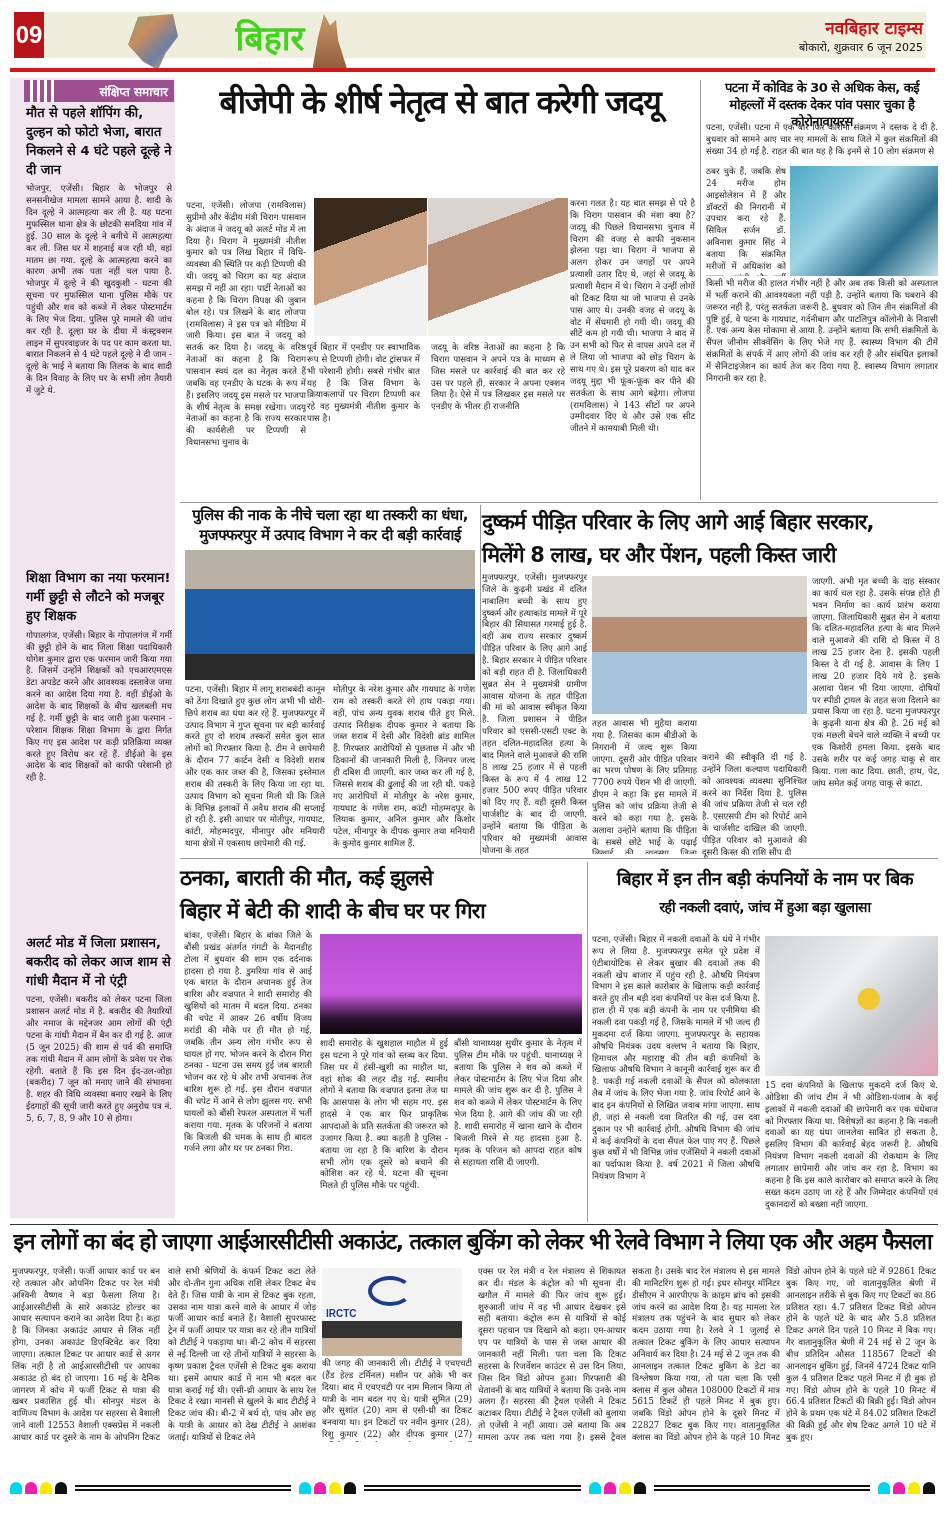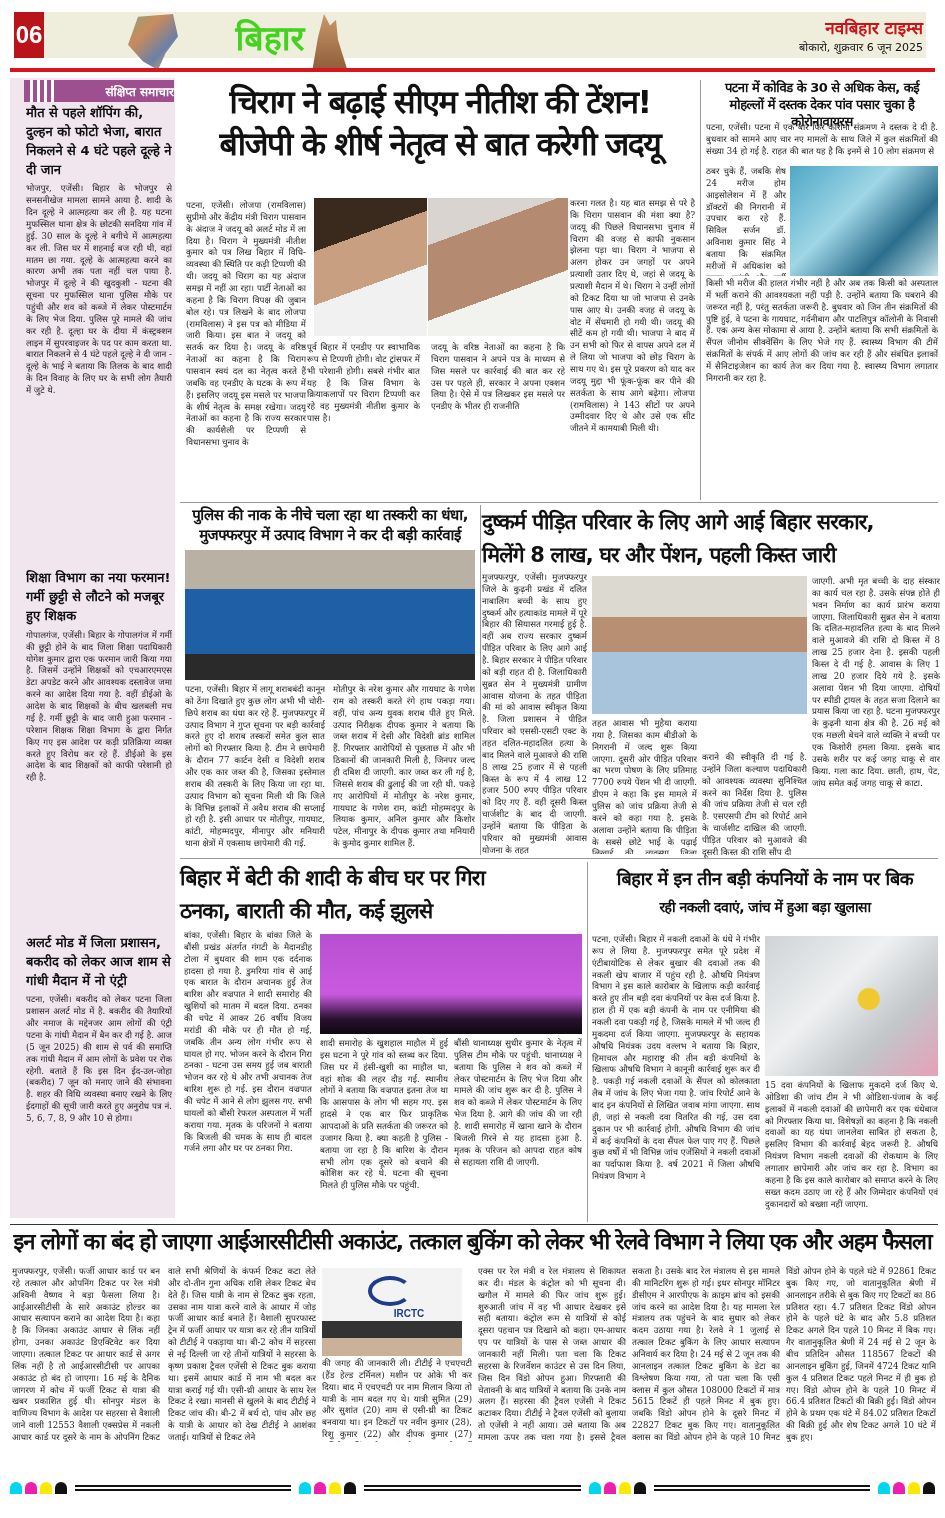--- a/index.html
+++ b/index.html
@@ -8,39 +8,39 @@
   .hdr{left:14px;top:12px;width:912px;height:46px;background:#efeedd}
   .redline{left:10px;top:68px;width:925px;height:4px;background:#d9141a}
   .pgnum{left:14px;top:12px;width:30px;height:46px;background:#b8141a;color:#fff;font:bold 24px "Liberation Sans",sans-serif;display:flex;align-items:center;justify-content:center}
   .section{left:220px;top:14px;width:100px;font:bold 34px "DejaVu Sans",sans-serif;color:#43d21e;text-align:center}
   .paper{right:22px;top:16px;text-align:right}
   .paper .nm{font:bold 17px "DejaVu Sans",sans-serif;color:#c9141a}
   .paper .dt{font:11px "DejaVu Sans",sans-serif;color:#111}
   .mapimg{left:128px;top:14px;width:50px;height:56px;background:linear-gradient(135deg,#8aa37a,#c98b5d,#6c7fa6,#d8b46a);clip-path:polygon(20% 5%,90% 0,100% 40%,75% 70%,60% 100%,30% 85%,0 55%)}
   .statue{left:308px;top:14px;width:40px;height:58px;background:linear-gradient(#c9986a,#8c5b38);clip-path:polygon(40% 0,55% 20%,70% 10%,75% 45%,100% 100%,10% 100%,25% 40%)}
   .sidebar{left:10px;top:78px;width:165px;height:1140px;background:#f1e6ee}
-  .sidehead{left:24px;top:80px;width:150px;height:22px;background:#9d4f8f;color:#fff;font:bold 12px "DejaVu Sans",sans-serif;display:flex;align-items:center;justify-content:flex-end;padding-right:0}
+  .sidehead{left:24px;top:80px;width:150px;height:22px;background:#9d4f8f;color:#fff;font:bold 12px "DejaVu Sans",sans-serif;display:flex;align-items:center;justify-content:flex-end;padding-right:6px}
   .sidehead .bars{position:absolute;left:6px;top:0;width:26px;height:22px;background:repeating-linear-gradient(90deg,#fff 0 3px,transparent 3px 7px)}
   .h-side{font:bold 13px/1.45 "DejaVu Sans",sans-serif;color:#111}
   .body{font:8.6px/1.38 "DejaVu Serif",serif;color:#222;text-align:justify}
   .hmain{font:bold 32px/1.3 "DejaVu Sans",sans-serif;text-align:center;letter-spacing:-1.5px;color:#111}
   .hsub{font:bold 15px/1.3 "DejaVu Sans",sans-serif;text-align:center;letter-spacing:-0.5px}
   .hsec{font:bold 21px/1.55 "DejaVu Sans",sans-serif;text-align:left;letter-spacing:-0.8px}
   .photo{overflow:hidden}
   .vline{width:1px;background:#999}
   .hline{height:1px;background:#999}
   .cmyk{display:flex;gap:3px}
   .dot{width:12px;height:12px;border-radius:50% 50% 0 0}
   .rule{height:6px;border-top:2px solid #111;border-bottom:2px solid #111}
 </style>
 </head>
 <body>
 
 <div class="abs hdr"></div>
-<div class="abs pgnum">06</div>
+<div class="abs pgnum">09</div>
 <div class="abs mapimg"></div>
 <div class="abs section">बिहार</div>
 <div class="abs statue"></div>
 <div class="abs paper">
   <div class="nm">नवबिहार टाइम्स</div>
   <div class="dt">बोकारो, शुक्रवार 6 जून 2025</div>
 </div>
 <div class="abs redline"></div>
 
 <div class="abs sidebar"></div>
@@ -51,21 +51,20 @@
 <div class="abs" style="left:26px;top:104px;width:146px;height:1110px;overflow:hidden">
   <div class="h-side">मौत से पहले शॉपिंग की, दुल्हन को फोटो भेजा, बारात निकलने से 4 घंटे पहले दूल्हे ने दी जान</div>
   <div class="body" style="margin-top:4px;height:375px;overflow:hidden">भोजपुर, एजेंसी। बिहार के भोजपुर से सनसनीखेज मामला सामने आया है. शादी के दिन दूल्हे ने आत्महत्या कर ली है. यह घटना मुफस्सिल थाना क्षेत्र के छोटकी सनदिया गांव में हुई. 30 साल के दूल्हे ने बगीचे में आत्महत्या कर ली. जिस घर में शहनाई बज रही थी, वहां मातम छा गया. दूल्हे के आत्महत्या करने का कारण अभी तक पता नहीं चल पाया है. भोजपुर में दूल्हे ने की खुदकुशी - घटना की सूचना पर मुफस्सिल थाना पुलिस मौके पर पहुंची और शव को कब्जे में लेकर पोस्टमार्टम के लिए भेज दिया. पुलिस पूरे मामले की जांच कर रही है. दूल्हा घर के दीया में कंस्ट्रक्शन लाइन में सुपरवाइजर के पद पर काम करता था. बारात निकलने से 4 घंटे पहले दूल्हे ने दी जान - दूल्हे के भाई ने बताया कि तिलक के बाद शादी के दिन विवाह के लिए घर के सभी लोग तैयारी में जुटे थे.</div>
   <div class="h-side" style="margin-top:11px">शिक्षा विभाग का नया फरमान! गर्मी छुट्टी से लौटने को मजबूर हुए शिक्षक</div>
   <div class="body" style="margin-top:4px;height:300px;overflow:hidden">गोपालगंज, एजेंसी। बिहार के गोपालगंज में गर्मी की छुट्टी होने के बाद जिला शिक्षा पदाधिकारी योगेश कुमार द्वारा एक फरमान जारी किया गया है. जिसमें उन्होंने शिक्षकों को एचआरएमएस डेटा अपडेट करने और आवश्यक दस्तावेज जमा करने का आदेश दिया गया है. वहीं डीईओ के आदेश के बाद शिक्षकों के बीच खलबली मच गई है. गर्मी छुट्टी के बाद जारी हुआ फरमान - परेशान शिक्षक शिक्षा विभाग के द्वारा निर्गत किए गए इस आदेश पर कड़ी प्रतिक्रिया व्यक्त करते हुए विरोध कर रहे हैं. डीईओ के इस आदेश के बाद शिक्षकों को काफी परेशानी हो रही है.</div>
   <div class="h-side" style="margin-top:4px">अलर्ट मोड में जिला प्रशासन, बकरीद को लेकर आज शाम से गांधी मैदान में नो एंट्री</div>
   <div class="body" style="margin-top:4px;height:300px;overflow:hidden">पटना, एजेंसी। बकरीद को लेकर पटना जिला प्रशासन अलर्ट मोड में है. बकरीद की तैयारियों और नमाज के मद्देनजर आम लोगों की एंट्री पटना के गांधी मैदान में बैन कर दी गई है. आज (5 जून 2025) की शाम से पर्व की समाप्ति तक गांधी मैदान में आम लोगों के प्रवेश पर रोक रहेगी. बताते हैं कि इस दिन ईद-उल-जोहा (बकरीद) 7 जून को मनाए जाने की संभावना है. शहर की विधि व्यवस्था बनाए रखने के लिए ईदगाहों की सूची जारी करते हुए अनुरोध पत्र नं. 5, 6, 7, 8, 9 और 10 से होगा।</div>
 </div>
 
 <div class="abs" style="left:185px;top:82px;width:510px">
-  <div class="hmain">चिराग ने बढ़ाई सीएम नीतीश की टेंशन!</div>
   <div class="hmain">बीजेपी के शीर्ष नेतृत्व से बात करेगी जदयू</div>
 </div>
 <div class="abs body" style="left:186px;top:200px;width:120px;height:300px;overflow:hidden">पटना, एजेंसी। लोजपा (रामविलास) सुप्रीमो और केंद्रीय मंत्री चिराग पासवान के अंदाज ने जदयू को अलर्ट मोड में ला दिया है। चिराग ने मुख्यमंत्री नीतीश कुमार को पत्र लिख बिहार में विधि-व्यवस्था की स्थिति पर कड़ी टिप्पणी की थी। जदयू को चिराग का यह अंदाज समझ में नहीं आ रहा। पार्टी नेताओं का कहना है कि चिराग विपक्ष की जुबान बोल रहे। पत्र लिखने के बाद लोजपा (रामविलास) ने इस पत्र को मीडिया में जारी किया। इस बात ने जदयू को सतर्क कर दिया है। जदयू के वरिष्ठ नेताओं का कहना है कि चिराग पासवान स्वयं दल का नेतृत्व करते हैं जबकि वह एनडीए के घटक के रूप में हैं। इसलिए जदयू इस मसले पर भाजपा के शीर्ष नेतृत्व के समक्ष रखेगा। जदयू नेताओं का कहना है कि राज्य सरकार की कार्यशैली पर टिप्पणी से विधानसभा चुनाव के</div>
 <div class="abs photo" style="left:314px;top:198px;width:113px;height:138px;background:linear-gradient(160deg,#3a2a1e 0 30%,#c89f80 30% 60%,#f1f1f1 60%)"></div>
 <div class="abs photo" style="left:428px;top:198px;width:140px;height:138px;background:linear-gradient(160deg,#d9d4cf 0 25%,#b48a70 25% 65%,#f2f2ee 65%)"></div>
 <div class="abs body" style="left:307px;top:342px;width:113px;height:160px;overflow:hidden">पूर्व बिहार में एनडीए पर स्वाभाविक रूप से टिप्पणी होगी। वोट ट्रांसफर में भी परेशानी होगी। सबसे गंभीर बात यह है कि जिस विभाग के क्रियाकलापों पर चिराग टिप्पणी कर रहे वह मुख्यमंत्री नीतीश कुमार के पास है।</div>
 <div class="abs body" style="left:431px;top:342px;width:134px;height:160px;overflow:hidden">जदयू के वरिष्ठ नेताओं का कहना है कि चिराग पासवान ने अपने पत्र के माध्यम से जिस मसले पर कार्रवाई की बात कर रहे उस पर पहले ही, सरकार ने अपना एक्शन लिया है। ऐसे में पत्र लिखकर इस मसले पर एनडीए के भीतर ही राजनीति</div>
 <div class="abs body" style="left:570px;top:198px;width:125px;height:300px;overflow:hidden">करना गलत है। यह बात समझ से परे है कि चिराग पासवान की मंशा क्या है? जदयू की पिछले विधानसभा चुनाव में चिराग की वजह से काफी नुकसान झेलना पड़ा था। चिराग ने भाजपा से अलग होकर उन जगहों पर अपने प्रत्याशी उतार दिए थे, जहां से जदयू के प्रत्याशी मैदान में थे। चिराग ने उन्हीं लोगों को टिकट दिया था जो भाजपा से उनके पास आए थे। उनकी वजह से जदयू के वोट में सेंधमारी हो गयी थी। जदयू की सीटें कम हो गयी थी। भाजपा ने बाद में उन सभी को फिर से वापस अपने दल में ले लिया जो भाजपा को छोड़ चिराग के साथ गए थे। इस पूरे प्रकरण को याद कर जदयू मुद्दा भी फूंक-फूंक कर पीने की सतर्कता के साथ आगे बढ़ेगा। लोजपा (रामविलास) ने 143 सीटों पर अपने उम्मीदवार दिए थे और उसे एक सीट जीतने में कामयाबी मिली थी।</div>
 
 <div class="abs vline" style="left:700px;top:80px;height:420px"></div>
@@ -92,22 +91,22 @@
 </div>
 <div class="abs body" style="left:482px;top:572px;width:105px;height:282px;overflow:hidden">मुजफ्फरपुर, एजेंसी। मुजफ्फरपुर जिले के कुढ़नी प्रखंड में दलित नाबालिग बच्ची के साथ हुए दुष्कर्म और हत्याकांड मामले में पूरे बिहार की सियासत गरमाई हुई है. वहीं अब राज्य सरकार दुष्कर्म पीड़ित परिवार के लिए आगे आई है. बिहार सरकार ने पीड़ित परिवार को बड़ी राहत दी है. जिलाधिकारी सुब्रत सेन ने मुख्यमंत्री ग्रामीण आवास योजना के तहत पीड़िता की मां को आवास स्वीकृत किया है. जिला प्रशासन ने पीड़ित परिवार को एससी-एसटी एक्ट के तहत दलित-महादलित हत्या के बाद मिलने वाले मुआवजे की राशि 8 लाख 25 हजार में से पहली किस्त के रूप में 4 लाख 12 हजार 500 रुपए पीड़ित परिवार को दिए गए हैं. वहीं दूसरी किस्त चार्जशीट के बाद दी जाएगी. उन्होंने बताया कि पीड़िता के परिवार को मुख्यमंत्री आवास योजना के तहत</div>
 <div class="abs photo" style="left:592px;top:576px;width:215px;height:138px;background:linear-gradient(180deg,#dcdad0 0 30%,#b98f74 30% 55%,#a8c4dc 55%)"></div>
 <div class="abs body" style="left:592px;top:718px;width:105px;height:136px;overflow:hidden">तहत आवास भी मुहैया कराया गया है. जिसका काम बीडीओ के निगरानी में जल्द शुरू किया जाएगा. दूसरी ओर पीड़ित परिवार का भरण पोषण के लिए प्रतिमाह 7700 रुपये पेंशन भी दी जाएगी. डीएम ने कहा कि इस मामले में पुलिस को जांच प्रक्रिया तेजी से करने को कहा गया है. इसके अलावा उन्होंने बताया कि पीड़िता के सबसे छोटे भाई के पढ़ाई लिखाई की व्यवस्था जिला प्रशासन की ओर से आवासीय विद्यालय में नामांकन</div>
 <div class="abs body" style="left:702px;top:752px;width:105px;height:136px;overflow:hidden">कराने की स्वीकृति दी गई है. उन्होंने जिला कल्याण पदाधिकारी को आवश्यक व्यवस्था सुनिश्चित करने का निर्देश दिया है. पुलिस की जांच प्रक्रिया तेजी से चल रही है. एसएसपी टीम को रिपोर्ट आने के चार्जशीट दाखिल की जाएगी. पीड़ित परिवार को मुआवजे की दूसरी किस्त की राशि सौंप दी</div>
 <div class="abs body" style="left:812px;top:576px;width:128px;height:278px;overflow:hidden">जाएगी. अभी मृत बच्ची के दाह संस्कार का कार्य चल रहा है. उसके संपन्न होते ही भवन निर्माण का कार्य प्रारंभ कराया जाएगा. जिलाधिकारी सुब्रत सेन ने बताया कि दलित-महादलित हत्या के बाद मिलने वाले मुआवजे की राशि दो किस्त में 8 लाख 25 हजार देना है. इसकी पहली किस्त दे दी गई है. आवास के लिए 1 लाख 20 हजार दिये गये है. इसके अलावा पेंशन भी दिया जाएगा. दोषियों पर स्पीडी ट्रायल के तहत सजा दिलाने का प्रयास किया जा रहा है. घटना मुजफ्फरपुर के कुढ़नी थाना क्षेत्र की है. 26 मई को एक मछली बेचने वाले व्यक्ति ने बच्ची पर एक किशोरी हमला किया. इसके बाद उसके शरीर पर कई जगह चाकू से वार किया. गला काट दिया. छाती, हाथ, पेट, जांघ समेत कई जगह चाकू से काटा.</div>
 
 <div class="abs hline" style="left:180px;top:858px;width:758px"></div>
 
 <div class="abs" style="left:180px;top:862px;width:400px">
+  <div class="hsec">ठनका, बाराती की मौत, कई झुलसे</div>
   <div class="hsec">बिहार में बेटी की शादी के बीच घर पर गिरा</div>
-  <div class="hsec">ठनका, बाराती की मौत, कई झुलसे</div>
 </div>
 <div class="abs body" style="left:184px;top:930px;width:128px;height:290px;overflow:hidden">बांका, एजेंसी। बिहार के बांका जिले के बौंसी प्रखंड अंतर्गत गंगटी के मैदानडीह टोला में बुधवार की शाम एक दर्दनाक हादसा हो गया है. डुमरिया गांव से आई एक बारात के दौरान अचानक हुई तेज बारिश और वज्रपात ने शादी समारोह की खुशियों को मातम में बदल दिया. ठनका की चपेट में आकर 26 वर्षीय विजय मरांडी की मौके पर ही मौत हो गई, जबकि तीन अन्य लोग गंभीर रूप से घायल हो गए. भोजन करने के दौरान गिरा ठनका - घटना उस समय हुई जब बाराती भोजन कर रहे थे और तभी अचानक तेज बारिश शुरू हो गई. इस दौरान वज्रपात की चपेट में आने से लोग झुलस गए. सभी घायलों को बौंसी रेफरल अस्पताल में भर्ती कराया गया. मृतक के परिजनों ने बताया कि बिजली की चमक के साथ ही बादल गर्जने लगा और घर पर ठनका गिरा.</div>
 <div class="abs photo" style="left:320px;top:934px;width:262px;height:100px;background:linear-gradient(180deg,#b84fd1,#c95ae0 60%,#2a1030 85%,#0d0a10)"></div>
 <div class="abs body" style="left:320px;top:1038px;width:128px;height:182px;overflow:hidden">शादी समारोह के खुशहाल माहौल में हुई इस घटना ने पूरे गांव को स्तब्ध कर दिया. जिस घर में हंसी-खुशी का माहौल था, वहां शोक की लहर दौड़ गई. स्थानीय लोगों ने बताया कि वज्रपात इतना तेज था कि आसपास के लोग भी सहम गए. इस हादसे ने एक बार फिर प्राकृतिक आपदाओं के प्रति सतर्कता की जरूरत को उजागर किया है. क्या कहती है पुलिस - बताया जा रहा है कि बारिश के दौरान सभी लोग एक दूसरे को बचाने की कोशिश कर रहे थे. घटना की सूचना मिलते ही पुलिस मौके पर पहुंची.</div>
 <div class="abs body" style="left:454px;top:1038px;width:128px;height:182px;overflow:hidden">बौंसी थानाध्यक्ष सुधीर कुमार के नेतृत्व में पुलिस टीम मौके पर पहुंची. थानाध्यक्ष ने बताया कि पुलिस ने शव को कब्जे में लेकर पोस्टमार्टम के लिए भेज दिया और मामले की जांच शुरू कर दी है. पुलिस ने शव को कब्जे में लेकर पोस्टमार्टम के लिए भेज दिया है. आगे की जांच की जा रही है. शादी समारोह में खाना खाने के दौरान बिजली गिरने से यह हादसा हुआ है. मृतक के परिजन को आपदा राहत कोष से सहायता राशि दी जाएगी.</div>
 
 <div class="abs vline" style="left:587px;top:862px;height:360px"></div>
 <div class="abs" style="left:592px;top:862px;width:346px">
   <div class="hsub" style="font-size:18px;line-height:1.85">बिहार में इन तीन बड़ी कंपनियों के नाम पर बिक</div>
   <div class="hsub" style="font-size:14px;line-height:1.85">रही नकली दवाएं, जांच में हुआ बड़ा खुलासा</div>
@@ -116,21 +115,21 @@
 <div class="abs photo" style="left:765px;top:936px;width:173px;height:140px;background:radial-gradient(circle at 60% 45%,#f0c830 0 8%,transparent 9%),linear-gradient(135deg,#cfd3d6,#eef0f1 40%,#c2c6c9 70%,#e6a0b8)"></div>
 <div class="abs body" style="left:765px;top:1080px;width:173px;height:140px;overflow:hidden">15 दवा कंपनियों के खिलाफ मुकदमे दर्ज किए थे. ओडिशा की जांच टीम ने भी ओडिशा-पंजाब के कई इलाकों में नकली दवाओं की छापेमारी कर एक धंधेबाज को गिरफ्तार किया था. विशेषज्ञों का कहना है कि नकली दवाओं का यह धंधा जानलेवा साबित हो सकता है, इसलिए विभाग की कार्रवाई बेहद जरूरी है. औषधि नियंत्रण विभाग नकली दवाओं की रोकथाम के लिए लगातार छापेमारी और जांच कर रहा है. विभाग का कहना है कि इस काले कारोबार को समाप्त करने के लिए सख्त कदम उठाए जा रहे हैं और जिम्मेदार कंपनियों एवं दुकानदारों को बख्शा नहीं जाएगा.</div>
 
 <div class="abs hline" style="left:10px;top:1224px;width:928px;background:#333"></div>
 
 <div class="abs hmain" style="left:10px;top:1228px;width:925px;font-size:22px;letter-spacing:-1.2px;white-space:nowrap">इन लोगों का बंद हो जाएगा आईआरसीटीसी अकाउंट, तत्काल बुकिंग को लेकर भी रेलवे विभाग ने लिया एक और अहम फैसला</div>
 <div class="abs body" style="left:12px;top:1266px;width:148px;height:176px;overflow:hidden">मुजफ्फरपुर, एजेंसी। फर्जी आधार कार्ड पर बन रहे तत्काल और ओपनिंग टिकट पर रेल मंत्री अश्विनी वैष्णव ने बड़ा फैसला लिया है। आईआरसीटीसी के सारे अकाउंट होल्डर का आधार सत्यापन कराने का आदेश दिया है। कहा है कि जिनका अकाउंट आधार से लिंक नहीं होगा, उनका अकाउंट डिएक्टिवेट कर दिया जाएगा। तत्काल टिकट पर आधार कार्ड से अगर लिंक नहीं है तो आईआरसीटीसी पर आपका अकाउंट हो बंद हो जाएगा। 16 मई के दैनिक जागरण में कोच में फर्जी टिकट से यात्रा की खबर प्रकाशित हुई थी। सोनपुर मंडल के वाणिज्य विभाग के आदेश पर सहरसा से वैशाली जाने वाली 12553 वैशाली एक्सप्रेस में नकली आधार कार्ड पर दूसरे के नाम के ओपनिंग टिकट पर सफर करते पकड़ा था। दैनिक जागरण ने प्रमुखता से खबर छापी थी। बताया था कि विंडो खुलते ही ट्रैवल एजेंसी</div>
 <div class="abs body" style="left:168px;top:1266px;width:148px;height:176px;overflow:hidden">वाले सभी श्रेणियों के कंफर्म टिकट कटा लेते और दो-तीन गुना अधिक राशि लेकर टिकट बेच देते हैं। जिस यात्री के नाम से टिकट बुक रहता, उसका नाम यात्रा करने वाले के आधार में जोड़ फर्जी आधार कार्ड बनाते हैं। वैशाली सुपरफास्ट ट्रेन में फर्जी आधार पर यात्रा कर रहे तीन यात्रियों को टीटीई ने पकड़ाया था। बी-2 कोच में सहरसा से नई दिल्ली जा रहे तीनों यात्रियों ने सहरसा के कृष्ण प्रकाश ट्रैवल एजेंसी से टिकट बुक कराया था। इसमें आधार कार्ड में नाम भी बदल कर यात्रा कराई गई थी। एसी-थ्री आधार के साथ रेल टिकट दे रखा। मानसी से खुलने के बाद टीटीई ने टिकट जांच की। बी-2 में बर्थ दो, पांच और छह के यात्री के आधार को देख टीटीई ने आशंका जताई। यात्रियों से टिकट लेने</div>
 <div class="abs photo" style="left:322px;top:1268px;width:140px;height:88px;background:linear-gradient(180deg,#f3f3f3 0 60%,#333 60% 80%,#c9b19a 80%)">
   <div style="position:absolute;left:46px;top:8px;width:44px;height:30px;border-radius:50%;border:4px solid #1e3c8c;border-right-color:transparent"></div>
-  <div style="position:absolute;left:17px;width:140px;top:40px;text-align:center;font:bold 10px 'Liberation Sans',sans-serif;color:#1e3c8c">IRCTC</div>
+  <div style="position:absolute;left:4px;width:140px;top:40px;font:bold 10px 'Liberation Sans',sans-serif;color:#1e3c8c">IRCTC</div>
 </div>
 <div class="abs body" style="left:322px;top:1358px;width:150px;height:84px;overflow:hidden">की जगह की जानकारी ली। टीटीई ने एचएचटी (हैंड हेल्ड टर्मिनल) मशीन पर ओके भी कर दिया। बाद में एचएचटी पर नाम मिलान किया तो यात्री के नाम बदल गए थे। यात्री सुमित (29) और सुशांत (20) नाम से एसी-थ्री का टिकट बनवाया था। इन टिकटों पर नवीन कुमार (28), रिशु कुमार (22) और दीपक कुमार (27) अभिषेक, प्रिंस और सुशांत के नाम पर बने फर्जी आधार पर यात्रा कर रहे थे। इस बीच आधार फर्जी होने की आशंका पर एक यात्री ने</div>
 <div class="abs body" style="left:478px;top:1266px;width:148px;height:176px;overflow:hidden">एक्स पर रेल मंत्री व रेल मंत्रालय से शिकायत कर दी। मंडल के कंट्रोल को भी सूचना दी। खगौल में मामले की फिर जांच शुरू हुई। शुरुआती जांच में वह भी आधार देखकर इसे सही बताया। कंट्रोल रूम से यात्रियों से कोई दूसरा पहचान पत्र दिखाने को कहा। एम-आधार एप पर यात्रियों के पास से जब्त आधार की जानकारी नहीं मिली। पता चला कि टिकट सहरसा के रिजर्वेशन काउंटर से उस दिन लिया, जिस दिन विंडो ओपन हुआ। गिरफ्तारी की चेतावनी के बाद यात्रियों ने बताया कि उनके नाम अलग हैं। सहरसा की ट्रैवल एजेंसी ने टिकट कटाकर दिया। टीटीई ने ट्रैवल एजेंसी को बुलाया तो एजेंसी ने नहीं आया। उसे बताया कि अब मामला ऊपर तक चला गया है। इससे ट्रैवल एजेंसी की पहुंच का अंदाजा भी लग गया कि ट्रेन में टीटीई भी इन लोगों के डर से नहीं बोलते, नहीं तो उनका ट्रांसफर भी हो</div>
 <div class="abs body" style="left:632px;top:1266px;width:148px;height:176px;overflow:hidden">सकता है। उसके बाद रेल मंत्रालय से इस मामले की मानिटरिंग शुरू हो गई। इधर सोनपुर मॉनिटर डीसीएम ने आरपीएफ के क्राइम ब्रांच को इसकी जांच करने का आदेश दिया है। यह मामला रेल मंत्रालय तक पहुंचने के बाद सुधार को लेकर कदम उठाया गया है। रेलवे ने 1 जुलाई से तत्काल टिकट बुकिंग के लिए आधार सत्यापन अनिवार्य कर दिया है। 24 मई से 2 जून तक की आनलाइन तत्काल टिकट बुकिंग के डेटा का विश्लेषण किया गया, तो पता चला कि एसी क्लास में कुल औसत 108000 टिकटों में मात्र 5615 टिकटें ही पहले मिनट में बुक हुए। जबकि विंडो ओपन होने के दूसरे मिनट में 22827 टिकट बुक किए गए। वातानुकूलित क्लास का विंडो ओपन होने के पहले 10 मिनट में औसत 67159 टिकट आनलाइन प्लेटफार्म पर बुक किए, कुल टिकटों का 62.5 प्रतिशत है। वातानुकूलित क्लास का</div>
 <div class="abs body" style="left:786px;top:1266px;width:150px;height:176px;overflow:hidden">विंडो ओपन होने के पहले घंटे में 92861 टिकट बुक किए गए, जो वातानुकूलित श्रेणी में आनलाइन तरीके से बुक किए गए टिकटों का 86 प्रतिशत रहा। 4.7 प्रतिशत टिकट विंडो ओपन होने के पहले घंटे के बाद और 5.8 प्रतिशत टिकट अगले दिन पहले 10 मिनट में बिक गए। गैर वातानुकूलित श्रेणी में 24 मई से 2 जून के बीच प्रतिदिन औसत 118567 टिकटों की आनलाइन बुकिंग हुई, जिनमें 4724 टिकट यानि कुल 4 प्रतिशत टिकट पहले मिनट में ही बुक हो गए। विंडो ओपन होने के पहले 10 मिनट में 66.4 प्रतिशत टिकटों की बिक्री हुई। विंडो ओपन होने के प्रथम एक घंटे में 84.02 प्रतिशत टिकटों की बिक्री हुई और शेष टिकट अगले 10 घंटे में बुक हुए।</div>
 
 <div class="abs" style="left:10px;top:1480px;width:925px;height:16px;display:flex;align-items:center;gap:8px">
   <div class="cmyk">
       <span class="dot" style="background:#00d7ee"></span>
       <span class="dot" style="background:#ee1fae"></span>

